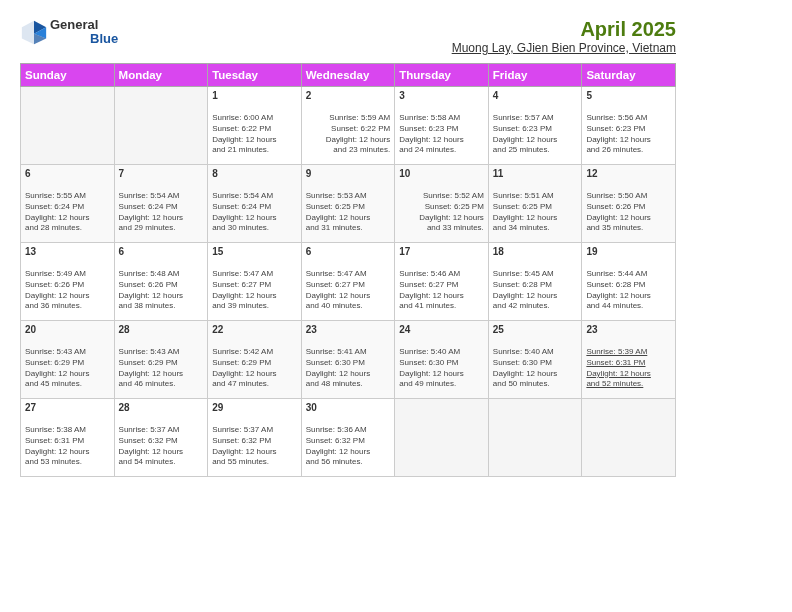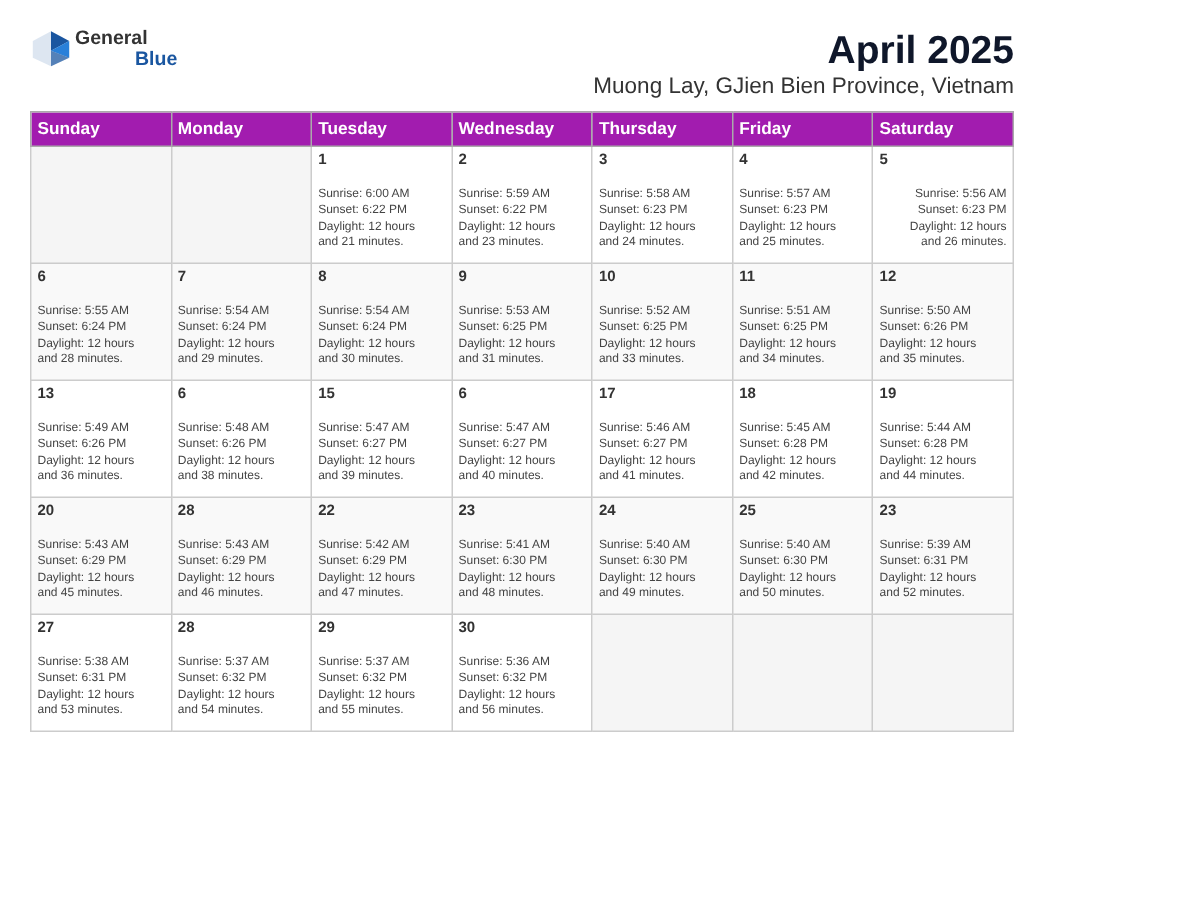--- a/index.html
+++ b/index.html
@@ -38,35 +38,36 @@
     .logo-blue { color: #1a56a0; padding-left: 40px; }
     .logo-icon {
       width: 28px;
       height: 28px;
       margin-right: 2px;
     }
     .title-block {
       text-align: right;
     }
     .month-title {
-      font-size: 26px;
+      font-size: 20px;
       font-weight: bold;
-      color: #0f172a;
+      color: #4d7c0f;
     }
     .subtitle {
-      font-size: 15px;
+      font-size: 12px;
       color: #333;
+      text-decoration: underline;
     }
     .calendar {
       width: 100%;
       border-collapse: collapse;
       table-layout: fixed;
     }
     .calendar th {
-      background: #a21caf;
+      background: #d946ef;
       color: #fff;
       font-size: 11.5px;
       font-weight: bold;
       padding: 5px 4px;
       text-align: left;
       border: 1px solid #aaa;
     }
     .calendar td {
       vertical-align: top;
       border: 1px solid #ccc;
@@ -137,42 +138,42 @@
           <td class="empty-cell"></td>
           <td>
             <span class="day-num">1</span>
             <div class="day-detail" style="white-space: pre-line;">Sunrise: 6:00 AM
 Sunset: 6:22 PM
 Daylight: 12 hours
 and 21 minutes.</div>
           </td>
           <td>
             <span class="day-num">2</span>
-            <div class="day-detail" style="white-space: pre-line;">Sunrise: 5:59 AM
+            <div class="day-detail" style="white-space: pre-line; text-align: right;">Sunrise: 5:59 AM
 Sunset: 6:22 PM
 Daylight: 12 hours
 and 23 minutes.</div>
           </td>
           <td>
             <span class="day-num">3</span>
             <div class="day-detail" style="white-space: pre-line;">Sunrise: 5:58 AM
 Sunset: 6:23 PM
 Daylight: 12 hours
 and 24 minutes.</div>
           </td>
           <td>
             <span class="day-num">4</span>
             <div class="day-detail" style="white-space: pre-line;">Sunrise: 5:57 AM
 Sunset: 6:23 PM
 Daylight: 12 hours
 and 25 minutes.</div>
           </td>
           <td>
             <span class="day-num">5</span>
-            <div class="day-detail" style="white-space: pre-line; text-align: right;">Sunrise: 5:56 AM
+            <div class="day-detail" style="white-space: pre-line;">Sunrise: 5:56 AM
 Sunset: 6:23 PM
 Daylight: 12 hours
 and 26 minutes.</div>
           </td>
         </tr>
         <tr>
           <td>
             <span class="day-num">6</span>
             <div class="day-detail" style="white-space: pre-line;">Sunrise: 5:55 AM
 Sunset: 6:24 PM
@@ -195,21 +196,21 @@
           </td>
           <td>
             <span class="day-num">9</span>
             <div class="day-detail" style="white-space: pre-line;">Sunrise: 5:53 AM
 Sunset: 6:25 PM
 Daylight: 12 hours
 and 31 minutes.</div>
           </td>
           <td>
             <span class="day-num">10</span>
-            <div class="day-detail" style="white-space: pre-line;">Sunrise: 5:52 AM
+            <div class="day-detail" style="white-space: pre-line; text-align: right;">Sunrise: 5:52 AM
 Sunset: 6:25 PM
 Daylight: 12 hours
 and 33 minutes.</div>
           </td>
           <td>
             <span class="day-num">11</span>
             <div class="day-detail" style="white-space: pre-line;">Sunrise: 5:51 AM
 Sunset: 6:25 PM
 Daylight: 12 hours
 and 34 minutes.</div>
@@ -311,21 +312,21 @@
           </td>
           <td>
             <span class="day-num">25</span>
             <div class="day-detail" style="white-space: pre-line;">Sunrise: 5:40 AM
 Sunset: 6:30 PM
 Daylight: 12 hours
 and 50 minutes.</div>
           </td>
           <td>
             <span class="day-num">23</span>
-            <div class="day-detail" style="white-space: pre-line;">Sunrise: 5:39 AM
+            <div class="day-detail" style="white-space: pre-line; text-decoration: underline;">Sunrise: 5:39 AM
 Sunset: 6:31 PM
 Daylight: 12 hours
 and 52 minutes.</div>
           </td>
         </tr>
         <tr>
           <td>
             <span class="day-num">27</span>
             <div class="day-detail" style="white-space: pre-line;">Sunrise: 5:38 AM
 Sunset: 6:31 PM

